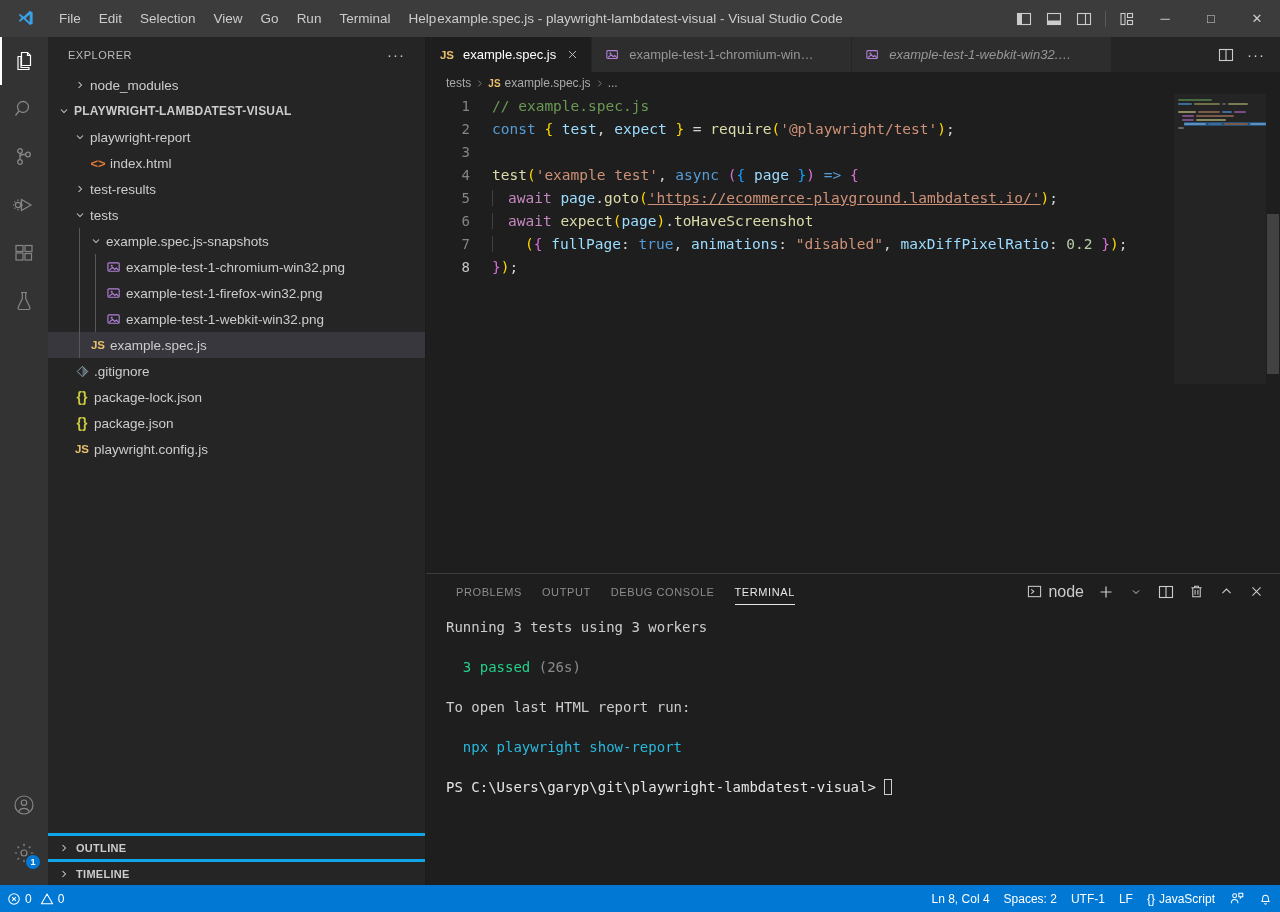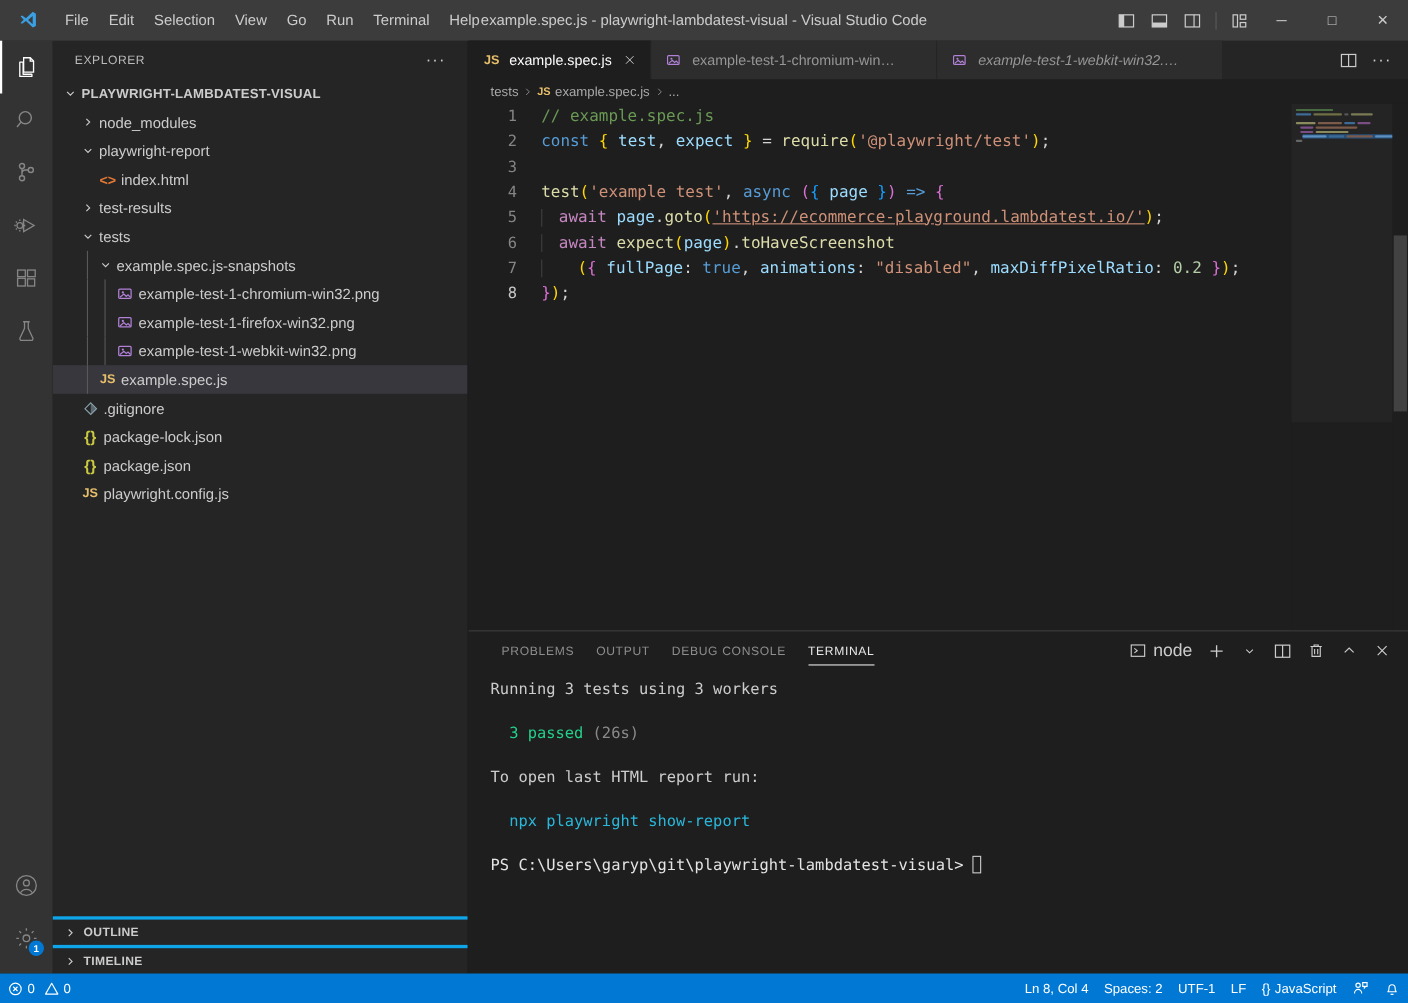--- a/index.html
+++ b/index.html
@@ -310,36 +310,36 @@
     </div>
 
     <div class="sidebar">
       <div class="sidebar-title">
         <span>EXPLORER</span>
         <span class="sb-actions">···</span>
       </div>
 
       <div class="explorer-tree">
 
+        <div class="tree-row" style="padding-left:24px">
+          <span class="twisty">
+            <svg width="12" height="12" viewBox="0 0 16 16" fill="none" stroke="currentColor" stroke-width="1.4">
+                <path d="M6 4l4 4-4 4"></path>
+              </svg>
+          </span>
+          <span class="tree-label">node_modules</span>
+        </div>
+
         <div class="tree-row root" style="padding-left:8px">
           <span class="twisty">
             <svg width="12" height="12" viewBox="0 0 16 16" fill="none" stroke="currentColor" stroke-width="1.4">
                 <path d="M4 6l4 4 4-4"></path>
               </svg>
           </span>
           <span class="tree-label">PLAYWRIGHT-LAMBDATEST-VISUAL</span>
-        </div>
-
-        <div class="tree-row" style="padding-left:24px">
-          <span class="twisty">
-            <svg width="12" height="12" viewBox="0 0 16 16" fill="none" stroke="currentColor" stroke-width="1.4">
-                <path d="M6 4l4 4-4 4"></path>
-              </svg>
-          </span>
-          <span class="tree-label">node_modules</span>
         </div>
 
         <div class="tree-row" style="padding-left:24px">
           <span class="twisty">
             <svg width="12" height="12" viewBox="0 0 16 16" fill="none" stroke="currentColor" stroke-width="1.4">
                 <path d="M4 6l4 4 4-4"></path>
               </svg>
           </span>
           <span class="tree-label">playwright-report</span>
         </div>

